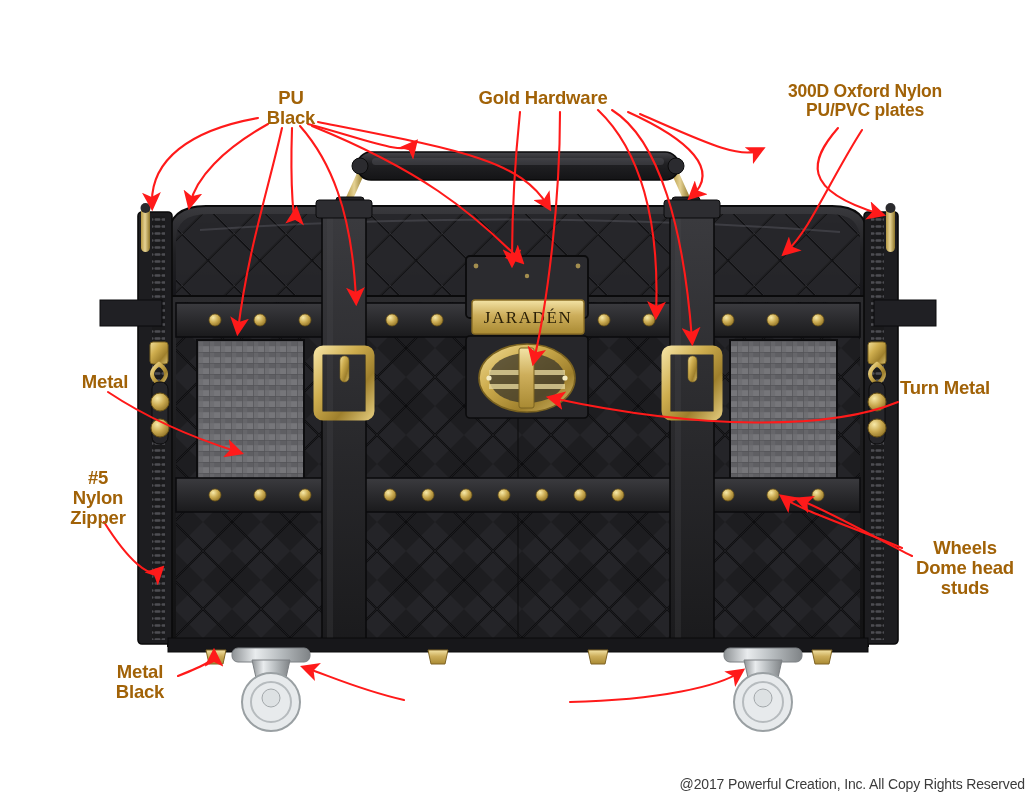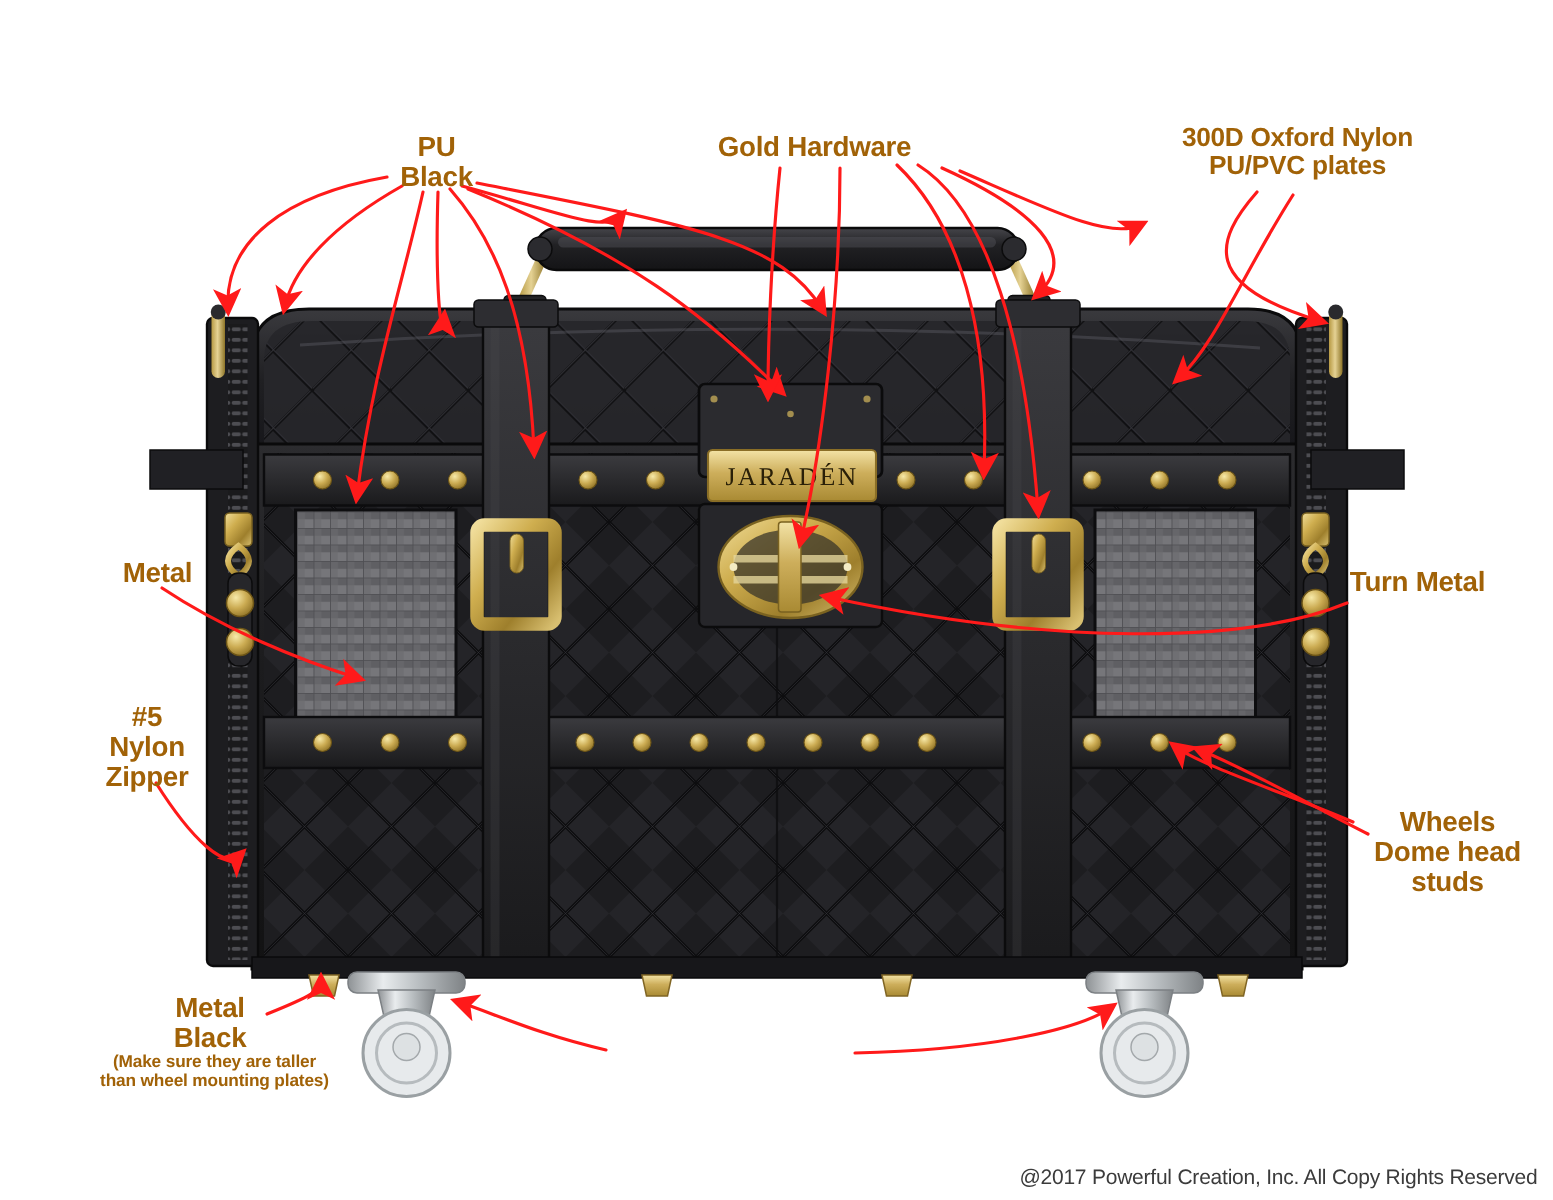--- a/index.html
+++ b/index.html
@@ -346,19 +346,17 @@
 
   <div class="anno sz18" style="left:890px;top:378px;width:110px;">Turn Metal</div>
 
   <div class="anno sz18" style="left:905px;top:538px;width:120px;">Wheels
 Dome head
 studs</div>
 
   <div class="anno sz18" style="left:90px;top:662px;width:100px;">Metal
 Black</div>
 
-  <div class="anno fine" style="left:36px;top:702px;width:214px;">(Make sure they are taller
-than wheel mounting plates)</div>
 
 
   <div class="copyright">@2017 Powerful Creation, Inc. All Copy Rights Reserved</div>
 
 </div>
 
 </body></html>

